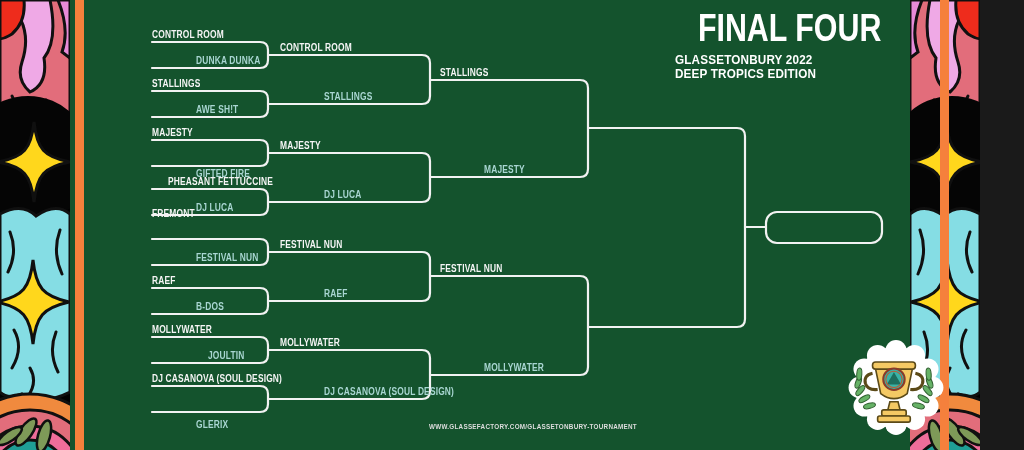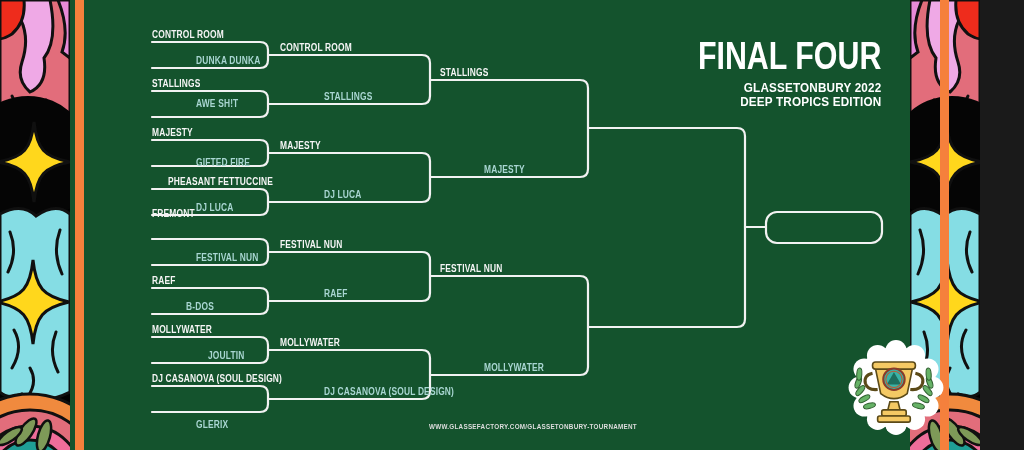--- a/index.html
+++ b/index.html
@@ -13,21 +13,21 @@
   
   .art{position:absolute;top:0;width:70px;height:450px;}
   .art.left{left:0;}
   .art.right{right:0;transform:scaleX(-1);}
   .stripe{position:absolute;top:0;width:9px;height:450px;background:#f5803c;}
   .stripe.left{left:75px;}
   .stripe.right{left:940px;}
   
   .lines{position:absolute;left:0;top:0;}
   
-  .title-block{position:absolute;top:36px;right:99px;text-align:right;color:#fff;}
+  .title-block{position:absolute;top:8px;right:99px;text-align:left;color:#fff;}
   .title-main{font-size:38px;font-weight:bold;line-height:40px;white-space:nowrap;
               transform:scaleX(.8);transform-origin:100% 50%;}
   .title-sub{font-size:13px;font-weight:bold;line-height:14px;letter-spacing:.2px;
              white-space:nowrap;transform:scaleX(.9);transform-origin:100% 50%;}
   .title-sub.first{margin-top:5px;}
   
   .footer{position:absolute;left:429px;top:423px;font-size:7px;font-weight:bold;
           letter-spacing:.3px;color:#ddd;white-space:nowrap;}
   .footer>span{display:inline-block;transform:scaleX(.9);transform-origin:0 50%;}
   .logo{position:absolute;left:845px;top:340px;}
@@ -88,29 +88,29 @@
     <path d="M430 276 H580 Q588 276 588 284 V367 Q588 375 580 375 H430"></path>
 
     <path d="M588 128 H737 Q745 128 745 136 V319 Q745 327 737 327 H588"></path>
     <path d="M745 227 H766"></path>
     <rect x="766" y="212" width="116" height="31" rx="11"></rect>
   </svg>
 
   <div class="lbl" style="left:152px;top:29px"><span>CONTROL ROOM</span></div>
   <div class="lbl teal" style="left:152px;top:55px"><span>DUNKA DUNKA</span></div>
   <div class="lbl" style="left:152px;top:78px"><span>STALLINGS</span></div>
-  <div class="lbl teal" style="left:152px;top:98px"><span>AWE SH!T</span></div>
+  <div class="lbl teal" style="left:152px;top:104px"><span>AWE SH!T</span></div>
   <div class="lbl" style="left:152px;top:127px"><span>MAJESTY</span></div>
-  <div class="lbl teal" style="left:152px;top:157px"><span>GIFTED FIRE</span></div>
+  <div class="lbl teal" style="left:152px;top:168px"><span>GIFTED FIRE</span></div>
   <div class="lbl" style="left:168px;top:176px"><span>PHEASANT FETTUCCINE</span></div>
   <div class="lbl teal" style="left:152px;top:202px"><span>DJ LUCA</span></div>
   <div class="lbl" style="left:152px;top:208px"><span>FREMONT</span></div>
   <div class="lbl teal" style="left:152px;top:252px"><span>FESTIVAL NUN</span></div>
   <div class="lbl" style="left:152px;top:275px"><span>RAEF</span></div>
-  <div class="lbl teal" style="left:142px;top:301px"><span>B-DOS</span></div>
+  <div class="lbl teal" style="left:152px;top:301px"><span>B-DOS</span></div>
   <div class="lbl" style="left:152px;top:324px"><span>MOLLYWATER</span></div>
   <div class="lbl teal" style="left:164px;top:350px"><span>JOULTIN</span></div>
   <div class="lbl" style="left:152px;top:373px"><span>DJ CASANOVA (SOUL DESIGN)</span></div>
   <div class="lbl teal" style="left:152px;top:419px"><span>GLERIX</span></div>
 
   <div class="lbl" style="left:280px;top:42px"><span>CONTROL ROOM</span></div>
   <div class="lbl teal" style="left:280px;top:91px"><span>STALLINGS</span></div>
   <div class="lbl" style="left:280px;top:140px"><span>MAJESTY</span></div>
   <div class="lbl teal" style="left:280px;top:189px"><span>DJ LUCA</span></div>
   <div class="lbl" style="left:280px;top:239px"><span>FESTIVAL NUN</span></div>

